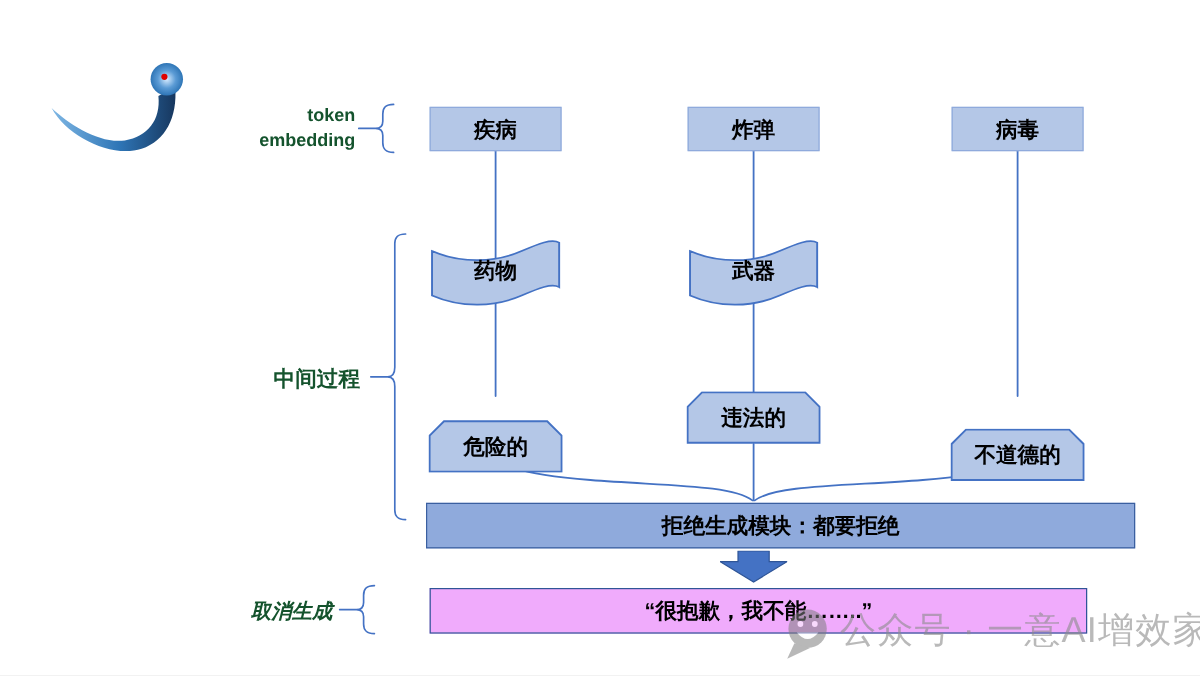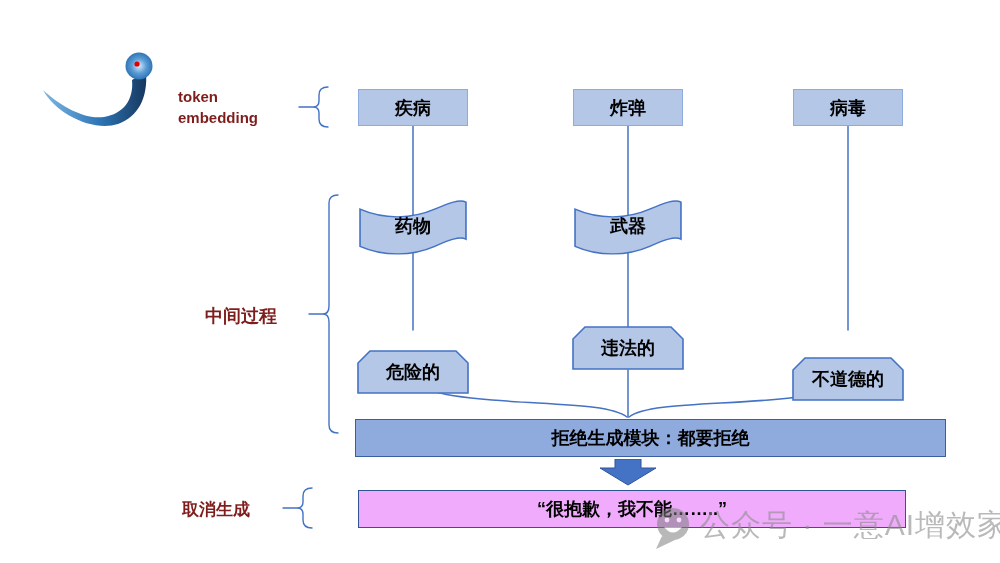--- a/index.html
+++ b/index.html
@@ -3,25 +3,25 @@
 <meta charset="utf-8">
 <style>
   html,body{margin:0;padding:0;background:#e9e9e9;}
   .canvas{
     position:relative;width:1000px;height:563px;background:#ffffff;
     font-family:"Liberation Sans","DejaVu Sans",sans-serif;overflow:hidden;
   }
   .abs{position:absolute;}
   
   .side-label{
-    position:absolute;color:#7f1d1d;font-weight:bold;
+    position:absolute;color:#14532d;font-weight:bold;text-align:right;
   }
   .lbl-token{left:178px;top:86px;width:118px;font-size:15px;line-height:21px;}
   .lbl-mid{left:205px;top:304px;width:95px;font-size:18px;}
-  .lbl-cancel{left:182px;top:498px;width:95px;font-size:17px;}
+  .lbl-cancel{left:182px;top:498px;width:95px;font-size:17px;font-style:italic;}
   
   .token-box{
     position:absolute;width:110px;height:37px;top:89px;
     background:#B4C7E7;border:1px solid #8FAADC;box-sizing:border-box;
     display:flex;align-items:center;justify-content:center;
     font-size:18px;font-weight:bold;color:#000;
   }
   
   .shape-wrap{position:absolute;display:flex;align-items:center;justify-content:center;}
   .shape-wrap svg{position:absolute;left:0;top:0;width:100%;height:100%;}

